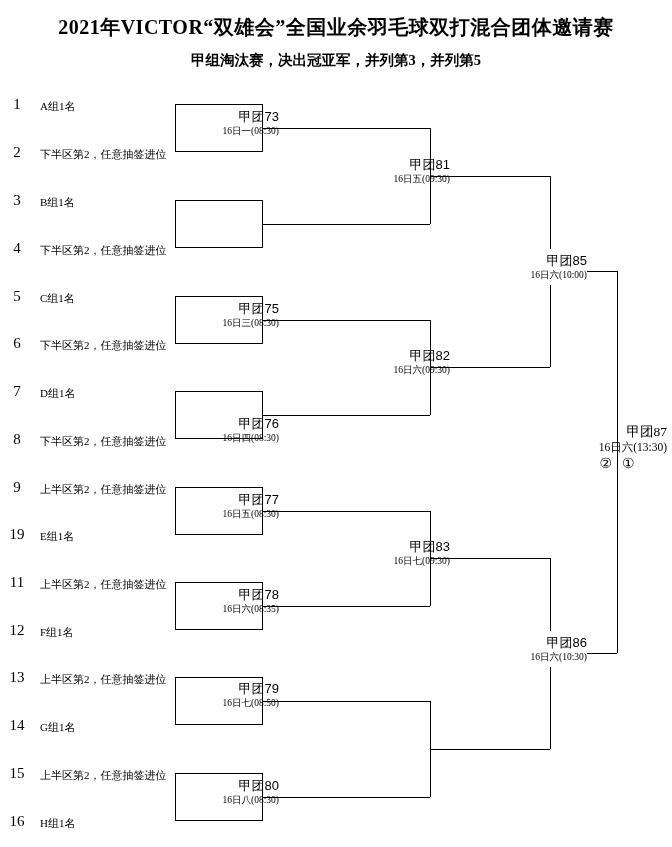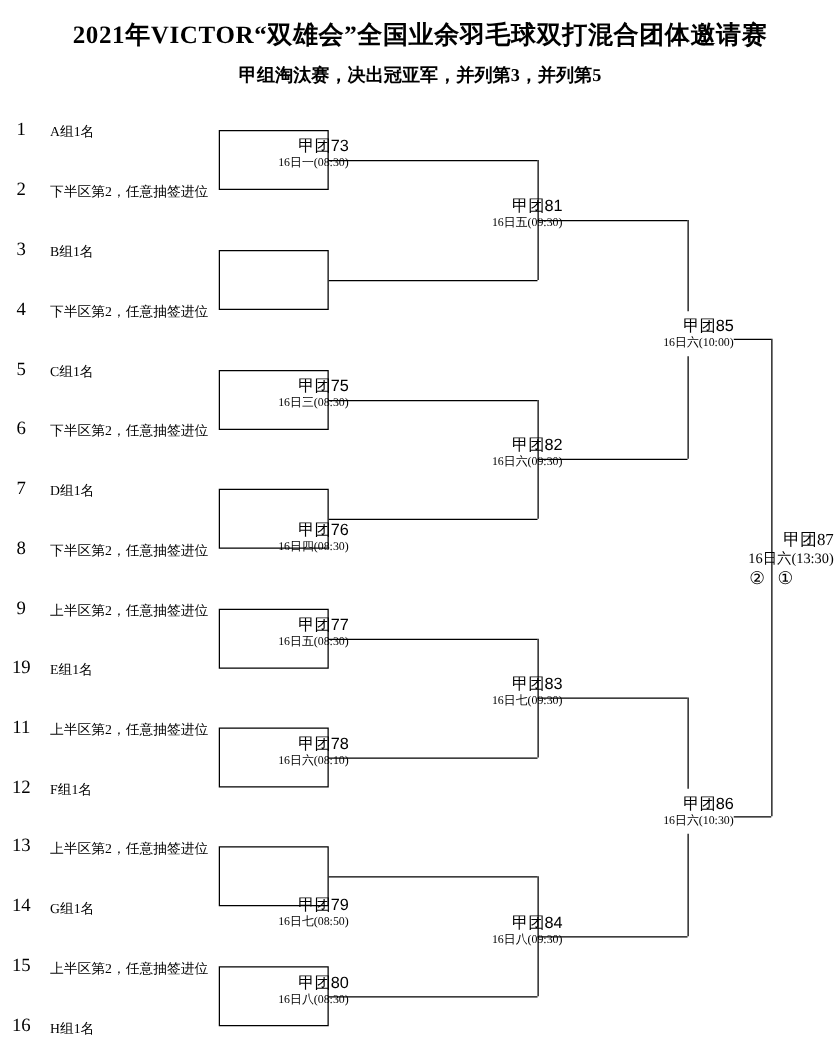--- a/index.html
+++ b/index.html
@@ -146,46 +146,42 @@
   <div class="mlabel" style="left:179px;top:415px;">
       <div class="mname">甲团76</div>
       <div class="mtime">16日四(08:30)</div>
     </div>
   <div class="mlabel" style="left:179px;top:491px;">
       <div class="mname">甲团77</div>
       <div class="mtime">16日五(08:30)</div>
     </div>
   <div class="mlabel" style="left:179px;top:586px;">
       <div class="mname">甲团78</div>
-      <div class="mtime">16日六(08:10)</div>
-    </div>
-  <div class="mlabel" style="left:179px;top:715px;">
+      <div class="mtime">16日六(08:35)</div>
+    </div>
+  <div class="mlabel" style="left:179px;top:680px;">
       <div class="mname">甲团79</div>
       <div class="mtime">16日七(08:50)</div>
     </div>
   <div class="mlabel" style="left:179px;top:777px;">
       <div class="mname">甲团80</div>
       <div class="mtime">16日八(08:30)</div>
     </div>
 
   <div class="mlabel" style="left:350px;top:156px;">
       <div class="mname">甲团81</div>
       <div class="mtime">16日五(09:30)</div>
     </div>
   <div class="mlabel" style="left:350px;top:347px;">
       <div class="mname">甲团82</div>
       <div class="mtime">16日六(09:30)</div>
     </div>
   <div class="mlabel" style="left:350px;top:538px;">
       <div class="mname">甲团83</div>
       <div class="mtime">16日七(09:30)</div>
-    </div>
-  <div class="mlabel" style="left:350px;top:729px;">
-      <div class="mname">甲团84</div>
-      <div class="mtime">16日八(09:30)</div>
     </div>
 
   <div class="mlabel sf" style="left:503px;top:249px;">
       <div class="mname">甲团85</div>
       <div class="mtime">16日六(10:00)</div>
     </div>
   <div class="mlabel sf" style="left:503px;top:631px;">
       <div class="mname">甲团86</div>
       <div class="mtime">16日六(10:30)</div>
     </div>

